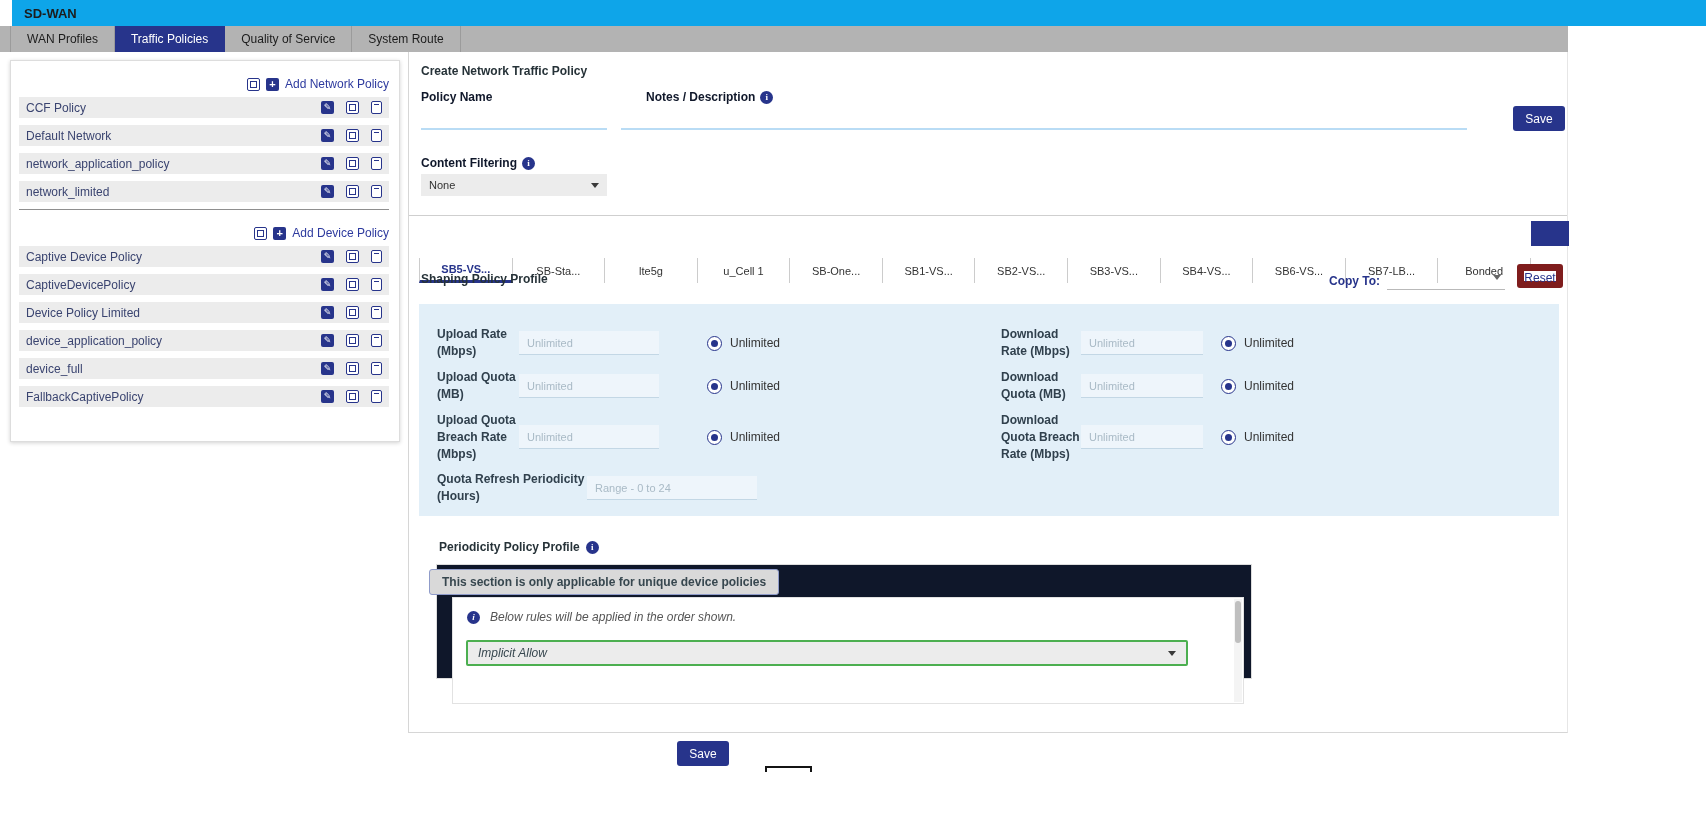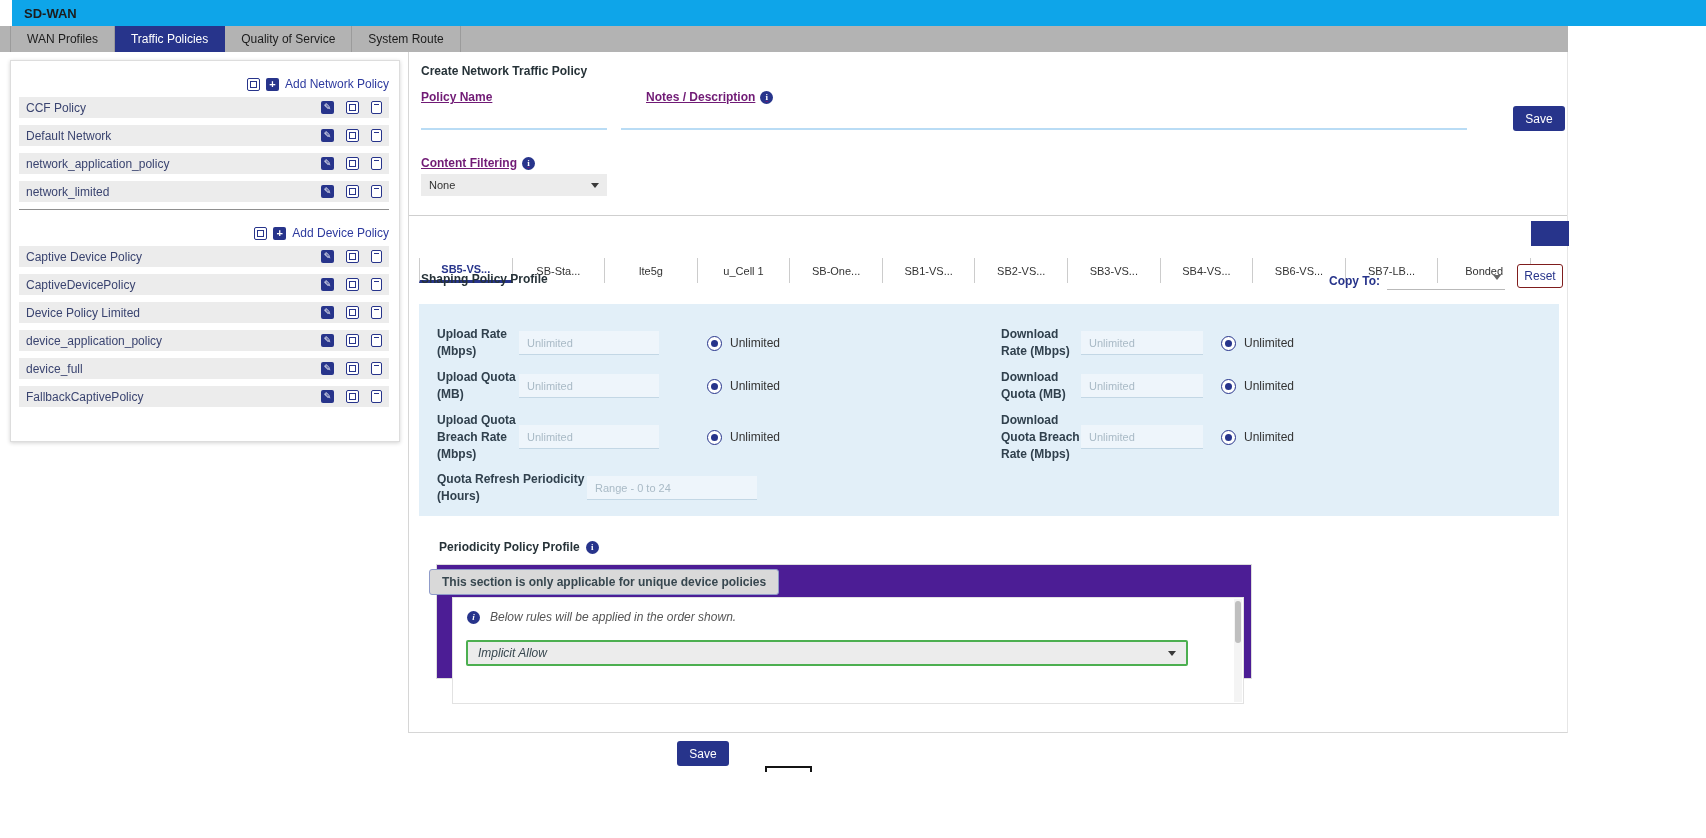--- a/index.html
+++ b/index.html
@@ -42,21 +42,21 @@
   .addlink { color:#2d3a9e; }
   .prow { height:21px; background:#ececec; display:flex; align-items:center; padding:0 7px; margin-bottom:7px; }
   .pname { flex:1; color:#3a4470; }
   .prow .ic { margin-left:12px; }
   .psep { border-top:1px solid #8f8f8f; margin:2px 0 8px 0; }
 
   
   .main { position:absolute; left:408px; top:52px; width:1160px; height:681px; background:#fff;
           border-left:1px solid #d6d6d6; border-bottom:1px solid #d6d6d6; border-right:1px solid #e6e6e6; }
   .create-head { position:absolute; left:12px; top:12px; font-weight:bold; color:#263238; }
-  .lab { position:absolute; color:#701a75; font-weight:bold; display:flex; align-items:center; gap:5px;text-decoration:underline; }
+  .lab { position:absolute; color:#0f172a; font-weight:bold; display:flex; align-items:center; gap:5px; }
   .pn-lab { left:12px; top:38px; }
   .notes-lab { left:212px; top:38px;padding-left:25px; }
   .cf-lab { left:12px; top:104px; }
   .uinput { position:absolute; height:26px; border:none; border-bottom:2px solid #b9dcf5; outline:none;
             background:#fff; font-size:12px; color:#333; font-family:"Liberation Sans",sans-serif; }
   .pn-input { left:12px; top:52px; width:186px; }
   .notes-input { left:212px; top:52px; width:846px; }
   .save-btn { background:#27348b; color:#fff; border:none; border-radius:3px; font-size:12px; height:25px;
               cursor:pointer; font-family:"Liberation Sans",sans-serif; }
   .save-top { position:absolute; left:1104px; top:54px; width:52px; }
@@ -71,21 +71,21 @@
   .itab:first-child { border-left:1px solid #ccc; }
   .itab.active { color:#27348b; font-weight:bold; border-bottom:3px solid #27348b; }
   .itabs-more { position:absolute; left:1122px; top:169px; width:38px; height:25px; background:#27348b; cursor:pointer; }
 
   .shape-head { position:absolute; left:12px; top:220px; font-weight:bold; color:#263238; }
   .copyto-label { position:absolute; left:920px; top:222px; font-weight:bold; color:#27348b; }
   .copyto-dd { position:absolute; left:978px; top:214px; width:118px; height:24px; border-bottom:1px solid #b9b9b9;
                display:flex; align-items:center; cursor:pointer; }
   .copyto-dd .caret { margin-left:auto; margin-right:4px; border-top-color:#666; }
   .reset-btn { position:absolute; left:1108px; top:212px; width:46px; height:24px; background:#fff;
-               border:1px solid #7f1d1d; border-radius:3px; color:#27348b; font-size:12px; cursor:pointer;
+               border:7px solid #7f1d1d; border-radius:3px; color:#27348b; font-size:12px; cursor:pointer;
                font-family:"Liberation Sans",sans-serif; }
 
   
   .bluepanel { position:absolute; left:10px; top:252px; width:1140px; height:212px; background:#e2eff8;
                display:flex; padding:20px 0 0 18px; }
   .col-l { width:564px; }
   .col-r { width:540px; }
   .frow { display:flex; align-items:center; margin-bottom:5px; }
   .frow.h40 { min-height:38px; }
   .frow.h56 { min-height:54px; }
@@ -100,21 +100,21 @@
   .col-l .finput.qr { width:170px; margin-right:0; }
   .col-r .finput { width:122px; margin-right:18px; }
   .radio { width:15px; height:15px; border-radius:50%; border:1px solid #27348b; background:#fff;
            display:inline-flex; align-items:center; justify-content:center; flex:none; cursor:pointer; }
   .radio.checked::after { content:""; width:7px; height:7px; border-radius:50%; background:#27348b; }
   .rlabel { margin-left:8px; color:#333; }
 
   
   .app-head { position:absolute; left:30px; top:488px; display:flex; align-items:center; gap:6px;
               font-weight:bold; color:#263238; }
-  .app-outer { position:absolute; left:27px; top:512px; width:816px; height:115px; border:1px solid #ddd; background:#4c1d95; }
+  .app-outer { position:absolute; left:27px; top:512px; width:816px; height:115px; border:1px solid #ddd; background:#0f172a; }
   .tooltip { position:absolute; left:-8px; top:4px; background:#d9d9d9; border:1px solid #8f9bc9; border-radius:3px;
              padding:5px 12px; font-weight:bold; color:#37474f; z-index:3; white-space:nowrap; }
   .app-inner { position:absolute; left:15px; top:32px; width:792px; height:107px; border:1px solid #e2e2e2; background:#fff;font-style:italic; }
   .note-row { position:absolute; left:14px; top:12px; display:flex; align-items:center; gap:10px; color:#555; }
   .rule-dd { position:absolute; left:13px; top:42px; width:722px; height:26px; background:#ececec;
              border:2px solid #4caf50; border-radius:2px; display:flex; align-items:center; padding:0 10px;
              color:#37474f; cursor:pointer; }
   .rule-dd .caret { margin-left:auto; }
   .scroll { position:absolute; right:1px; top:1px; width:8px; height:103px; background:#f4f4f4; cursor:pointer; }
   .scroll .thumb { position:absolute; left:1px; top:2px; width:6px; height:42px; background:#bfbfbf; border-radius:3px; cursor:pointer; }

